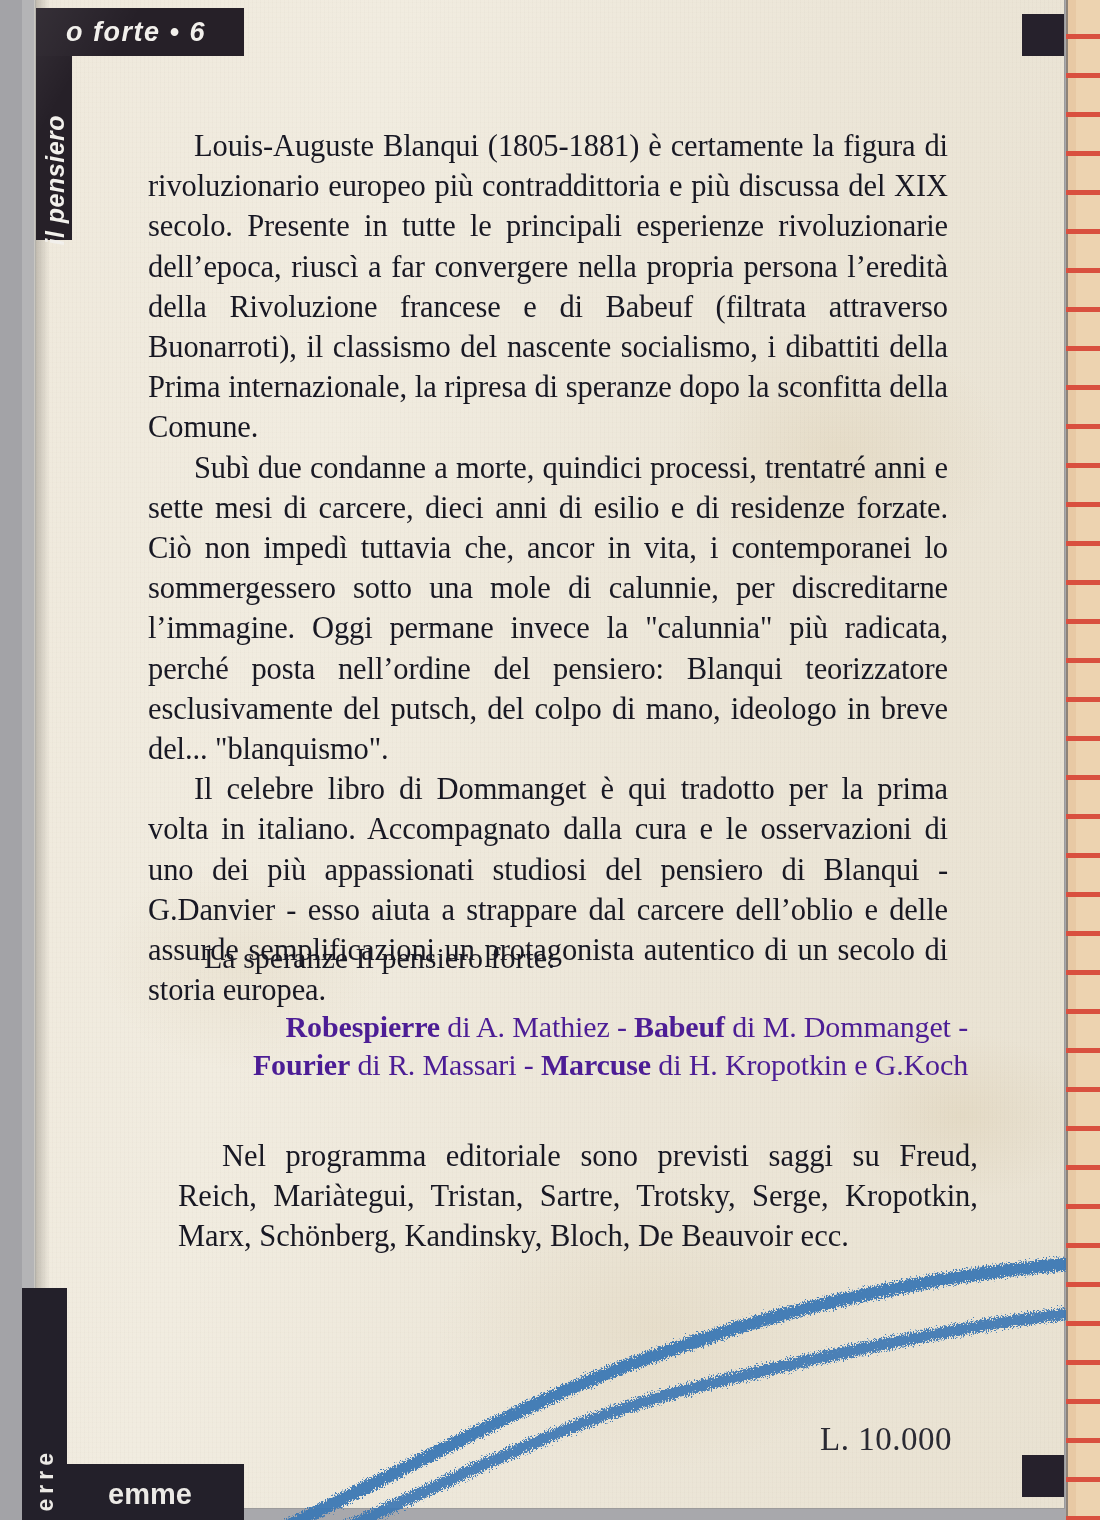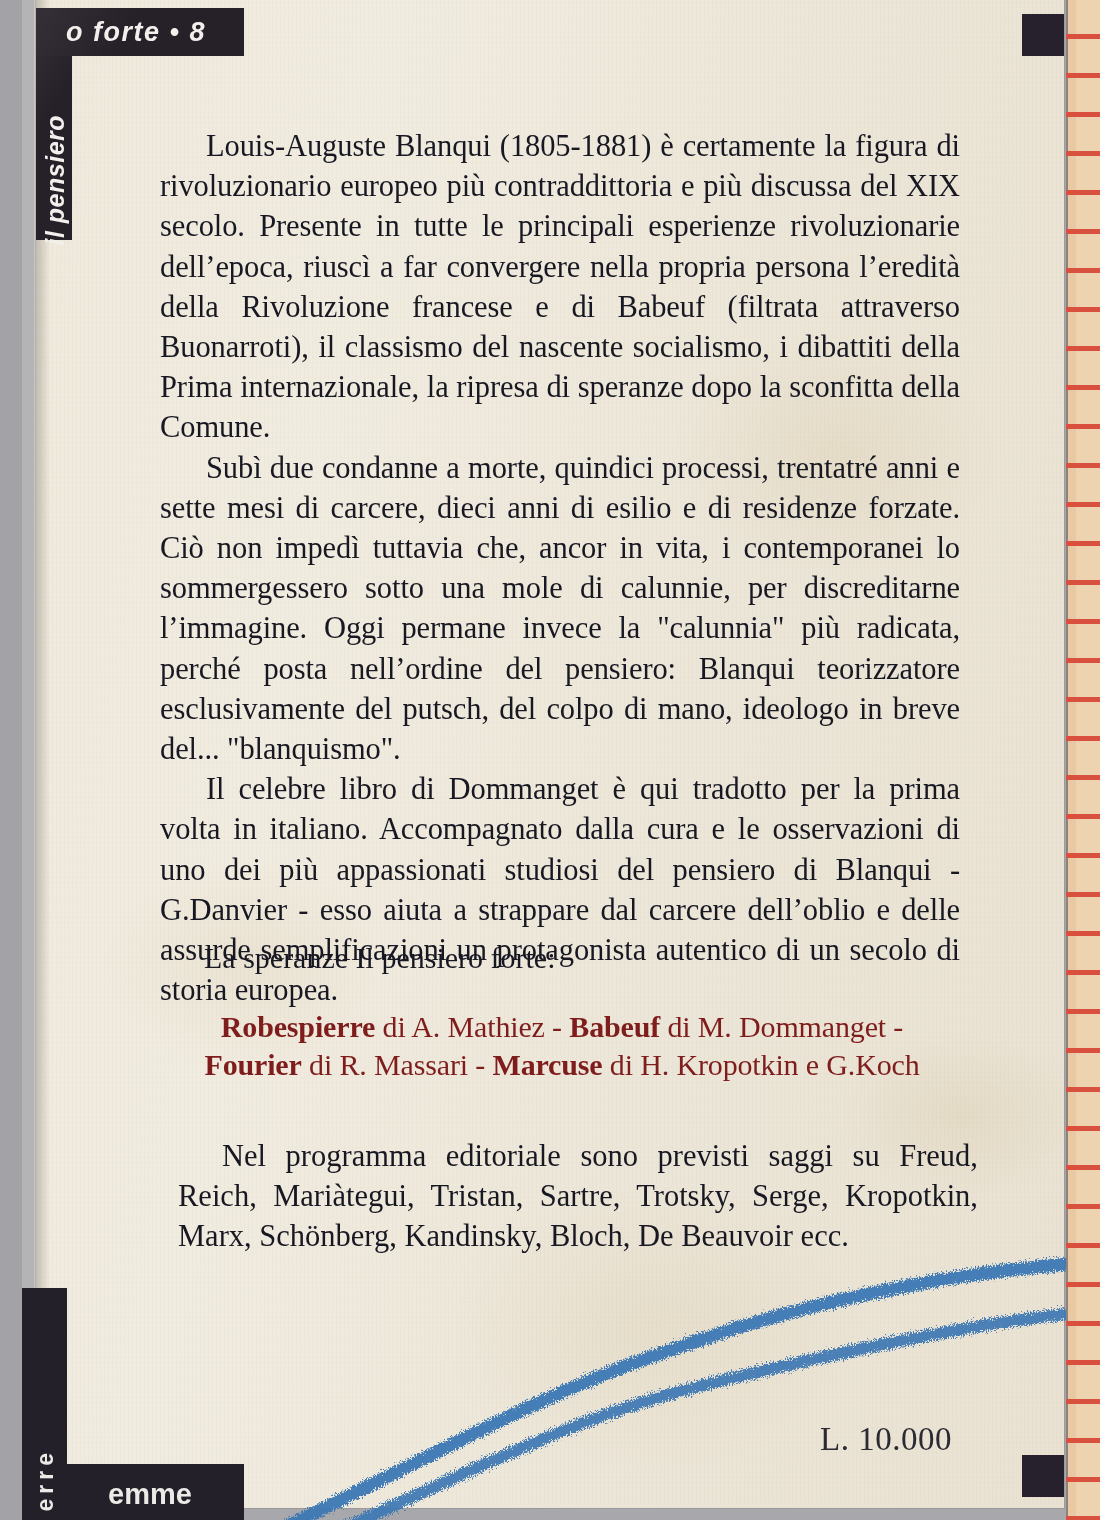--- a/index.html
+++ b/index.html
@@ -179,21 +179,21 @@
     font-weight: 700;
     font-size: 29px;
     letter-spacing: 0px;
     white-space: nowrap;
     margin-left: 40px;
   }
 
   
   .blurb {
     position: absolute;
-    left: 160px;
+    left: 148px;
     top: 126px;
     width: 800px;
     color: #181823;
     font-size: 30.5px;
     line-height: 40.2px;
     text-align: justify;
     text-justify: inter-word;
     letter-spacing: -0.1px;
   }
   .blurb p {
@@ -212,24 +212,24 @@
     line-height: 40px;
     text-indent: 44px;
   }
   .collana-head b { font-weight: 400; }
 
   .collana-list {
     position: absolute;
     left: 156px;
     top: 1008px;
     width: 812px;
-    color: #7f1d1d;
+    color: #4c1d95;
     font-size: 30px;
     line-height: 38px;
-    text-align: center;
+    text-align: right;
     letter-spacing: -0.15px;
   }
   .collana-list b { font-weight: 700; }
 
   .programma {
     position: absolute;
     left: 158px;
     top: 1136px;
     width: 800px;
     color: #181823;
@@ -269,21 +269,21 @@
 
   <div class="scan-bg"></div>
 
   <div class="paper"></div>
   <div class="paper-edge-shadow"></div>
 
   <div class="tab-l">
     <div class="vbar"></div>
     <div class="hbar"></div>
     <div class="tab-vert-text">il pensiero</div>
-    <div class="tab-horiz-text">o forte • 8</div>
+    <div class="tab-horiz-text">o forte • 6</div>
   </div>
 
   <div class="blurb">
     <p>Louis-Auguste Blanqui (1805-1881) è certamente la figura di rivoluzionario europeo più contraddittoria e più discussa del XIX secolo. Presente in tutte le principali esperienze rivoluzionarie dell’epoca, riuscì a far convergere nella propria persona l’eredità della Rivoluzione francese e di Babeuf (filtrata attraverso Buonarroti), il classismo del nascente socialismo, i dibattiti della Prima internazionale, la ripresa di speranze dopo la sconfitta della Comune.</p>
     <p>Subì due condanne a morte, quindici processi, trentatré anni e sette mesi di carcere, dieci anni di esilio e di residenze forzate. Ciò non impedì tuttavia che, ancor in vita, i contemporanei lo sommergessero sotto una mole di calunnie, per discreditarne l’immagine. Oggi permane invece la "calunnia" più radicata, perché posta nell’ordine del pensiero: Blanqui teorizzatore esclusivamente del putsch, del colpo di mano, ideologo in breve del... "blanquismo".</p>
     <p>Il celebre libro di Dommanget è qui tradotto per la prima volta in italiano. Accompagnato dalla cura e le osservazioni di uno dei più appassionati studiosi del pensiero di Blanqui - G.Danvier - esso aiuta a strappare dal carcere dell’oblio e delle assurde semplificazioni un protagonista autentico di un secolo di storia europea.</p>
   </div>
 
   <div class="collana-head">
     <span>La speranze </span><b>Il pensiero forte</b><span>:</span>

